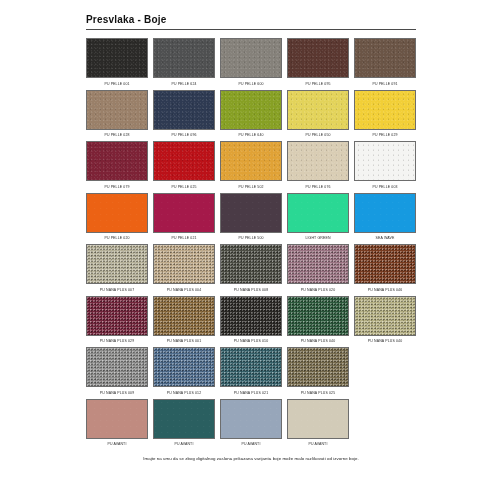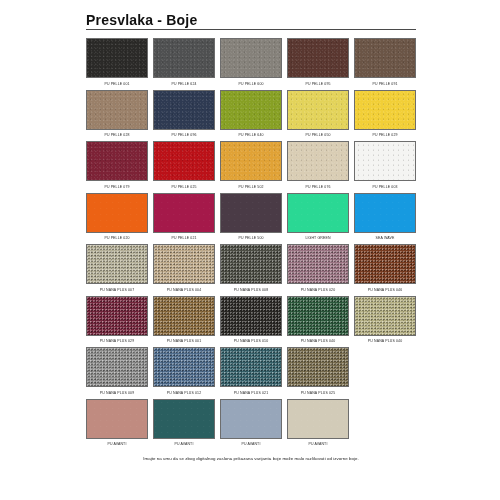--- a/index.html
+++ b/index.html
@@ -25,21 +25,21 @@
   }
 
   .content {
     position: absolute;
     left: 86px;
     top: 0;
     width: 330px;
   }
 
   .page-title {
-    font-size: 14px;
+    font-size: 10px;
     font-weight: bold;
     letter-spacing: 0.2px;
     color: #111111;
     margin: 0;
     padding-top: 14px;
     line-height: 12px;
     white-space: nowrap;
   }
 
   .title-rule {

